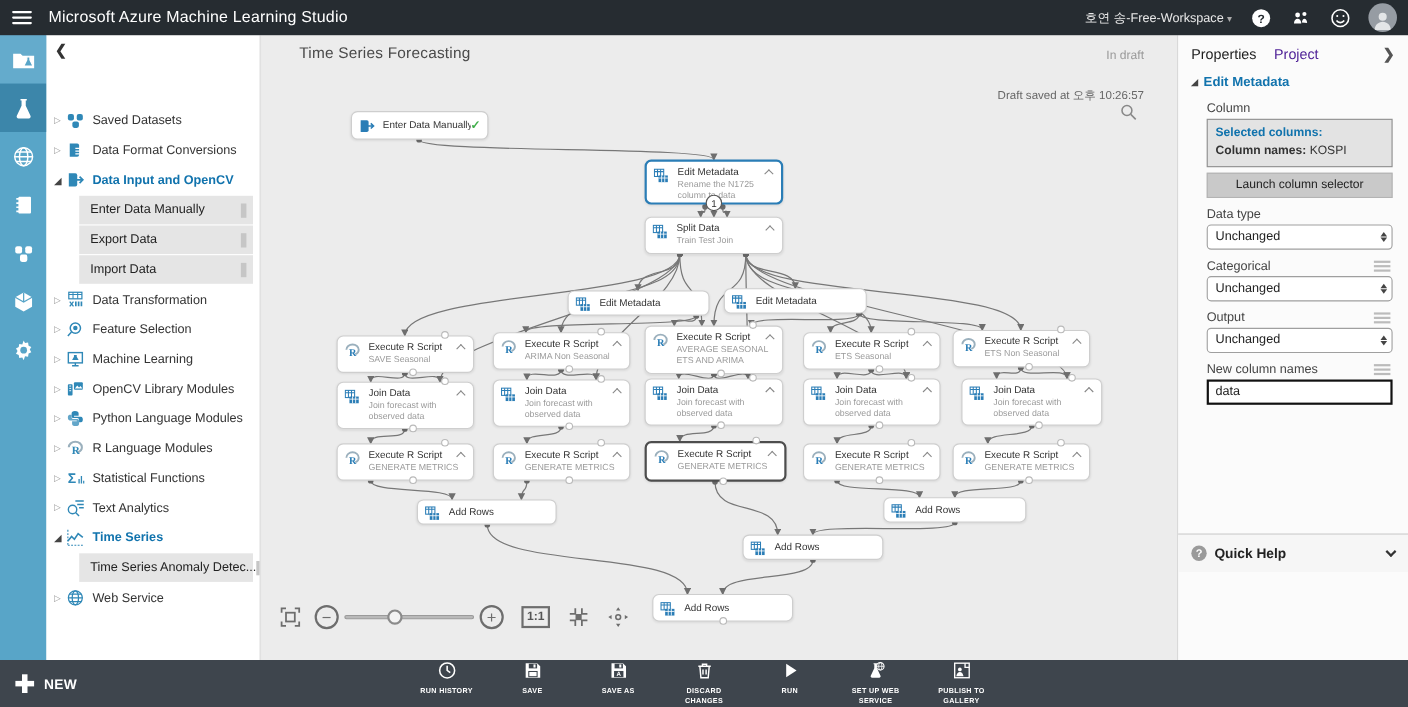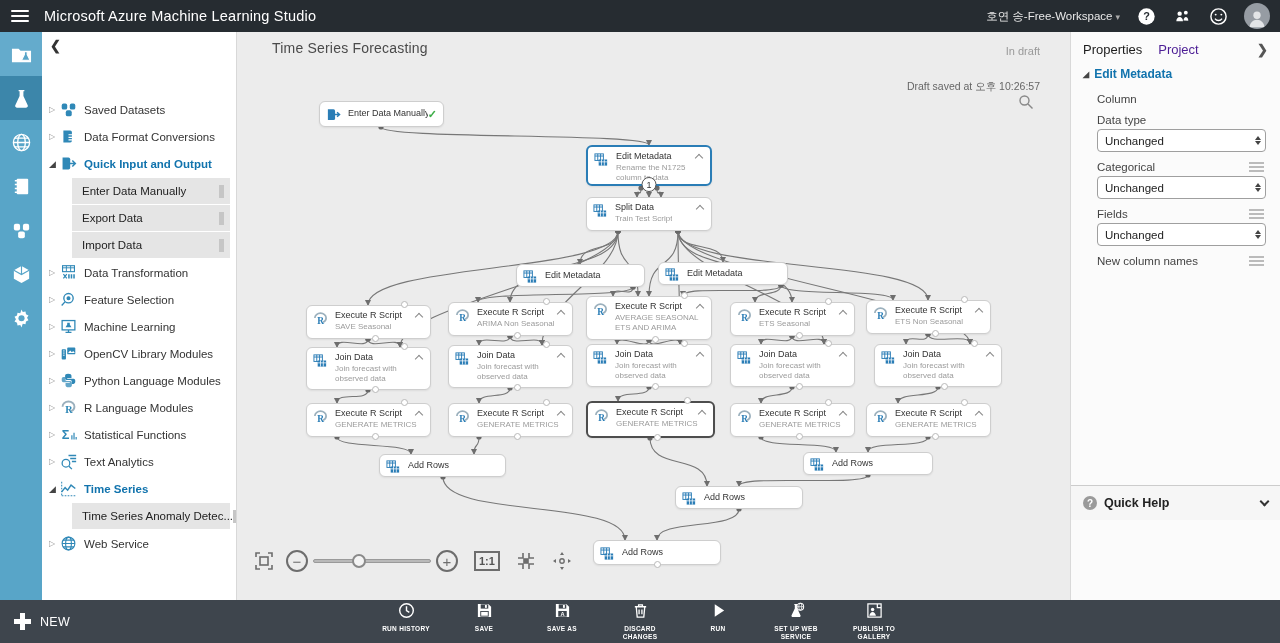--- a/index.html
+++ b/index.html
@@ -110,21 +110,21 @@
   .qh-body { margin-top:12px; font-size:11px; color:#333; line-height:1.45; }
   .qh-link { color:#1173ad; font-size:11px; cursor:pointer; }
 
   
   .bottombar { position:absolute; left:0; bottom:0; width:1280px; height:43px; background:#3e454d; z-index:60; display:flex; align-items:center; }
   .bb-new { display:flex; align-items:center; gap:9px; padding-left:14px; color:#fff; cursor:pointer; }
   .bb-plus { position:relative; width:17px; height:17px; }
   .bb-plus:before, .bb-plus:after { content:""; position:absolute; background:#fff; }
   .bb-plus:before { left:6px; top:0; width:5px; height:17px; }
   .bb-plus:after { left:0; top:6px; width:17px; height:5px; }
-  .bb-new-label { font-size:12.5px; font-weight:normal; letter-spacing:.3px; }
+  .bb-new-label { font-size:12.5px; font-weight:bold; letter-spacing:.3px; }
   .bb-group { position:absolute; left:50%; transform:translateX(-50%); display:flex; align-items:flex-start; gap:24px; }
   .bb-btn { display:flex; flex-direction:column; align-items:center; color:#fff; cursor:pointer; width:54px; }
   .bb-btn svg { width:17px; height:17px; }
   .bb-btn .bb-label { margin-top:2px; font-size:6.5px; font-weight:bold; letter-spacing:.3px; text-align:center; line-height:1.25; }
 </style>
 </head>
 <body>
 
 <div class="topbar">
   <div class="hamburger">
@@ -237,21 +237,21 @@
         <span class="t-label">Data Format Conversions</span>
       </div>
       <div class="tree-row active">
         <span class="caret">◢</span>
         <span class="t-icon">
           <svg viewBox="0 0 20 20" fill="#2f88b7">
             <path d="M3 3h7a2 2 0 0 1 2 2v10a2 2 0 0 1-2 2H3z"></path>
             <path d="M11 10h6M14.5 6.5L18 10l-3.5 3.5" stroke="#2f88b7" stroke-width="1.8" fill="none"></path>
           </svg>
         </span>
-        <span class="t-label">Quick Input and Output</span>
+        <span class="t-label">Data Input and OpenCV</span>
       </div>
       <div class="tree-child">
         <span>Enter Data Manually</span>
         <span class="grip"></span>
       </div>
       <div class="tree-child">
         <span>Export Data</span>
         <span class="grip"></span>
       </div>
       <div class="tree-child">
@@ -499,21 +499,21 @@
       </div>
       <div class="node" style="left:348px;top:165px;width:126px;height:34px;">
         <span class="n-icon"><svg viewBox="0 0 16 16">
             <rect x="1" y="2" width="9" height="7" fill="#fff" stroke="#2a7db6"></rect>
             <path d="M1 4.3h9M4 2v7M7 2v7" stroke="#2a7db6"></path>
             <rect x="5" y="8" width="9" height="6.5" fill="#2a7db6"></rect>
             <path d="M5 10.5h9M8 8v6.5M11 8v6.5" stroke="#fff" stroke-width=".8"></path>
           </svg></span>
         <div class="n-text">
           <div class="n-title">Split Data</div>
-          <div class="n-sub">Train Test Script</div>
+          <div class="n-sub">Train Test Join</div>
         </div>
         <span class="n-chev"></span>
       </div>
       <div class="node small" style="left:278px;top:232px;width:129px;height:23px;">
         <span class="n-icon"><svg viewBox="0 0 16 16">
             <rect x="1" y="2" width="9" height="7" fill="#fff" stroke="#2a7db6"></rect>
             <path d="M1 4.3h9M4 2v7M7 2v7" stroke="#2a7db6"></path>
             <rect x="5" y="8" width="9" height="6.5" fill="#2a7db6"></rect>
             <path d="M5 10.5h9M8 8v6.5M11 8v6.5" stroke="#fff" stroke-width=".8"></path>
           </svg></span>
@@ -829,20 +829,25 @@
   </div>
   <div class="p-section">
     <div class="p-sec-head">
       <span class="tri">◢</span>
       <span>Edit Metadata</span>
     </div>
     <div class="p-body">
       <div class="p-label-row" style="margin-top:4px;">
           <span class="p-label">Column</span>
         </div>
+      <div class="sel-box">
+        <div><span class="b1">Selected columns:</span></div>
+        <div><span class="b2">Column names:</span> <span>KOSPI</span></div>
+      </div>
+      <div class="launch-btn">Launch column selector</div>
       <div id="p-fields"><div class="p-label-row">
             <span class="p-label">Data type</span>
           </div><div class="p-select">
             <span>Unchanged</span>
             <span class="stepper">
               <i class="up"></i>
               <i class="dn"></i>
             </span>
           </div><div class="p-label-row">
             <span class="p-label">Categorical</span>
@@ -851,40 +856,40 @@
               <i></i>
               <i></i>
             </span>
           </div><div class="p-select">
             <span>Unchanged</span>
             <span class="stepper">
               <i class="up"></i>
               <i class="dn"></i>
             </span>
           </div><div class="p-label-row">
-            <span class="p-label">Fields</span>
+            <span class="p-label">Output</span>
             <span class="grip3">
               <i></i>
               <i></i>
               <i></i>
             </span>
           </div><div class="p-select">
             <span>Unchanged</span>
             <span class="stepper">
               <i class="up"></i>
               <i class="dn"></i>
             </span>
           </div><div class="p-label-row">
             <span class="p-label">New column names</span>
             <span class="grip3">
               <i></i>
               <i></i>
               <i></i>
             </span>
-          </div></div>
+          </div><input class="p-input" value="data" style=""></div>
     </div>
   </div>
   <div class="qhelp">
     <div class="qh-head">
       <span class="qh-q">?</span>
       <span class="qh-title">Quick Help</span>
       <span class="qh-chev"></span>
     </div>
   </div>
 </div>

